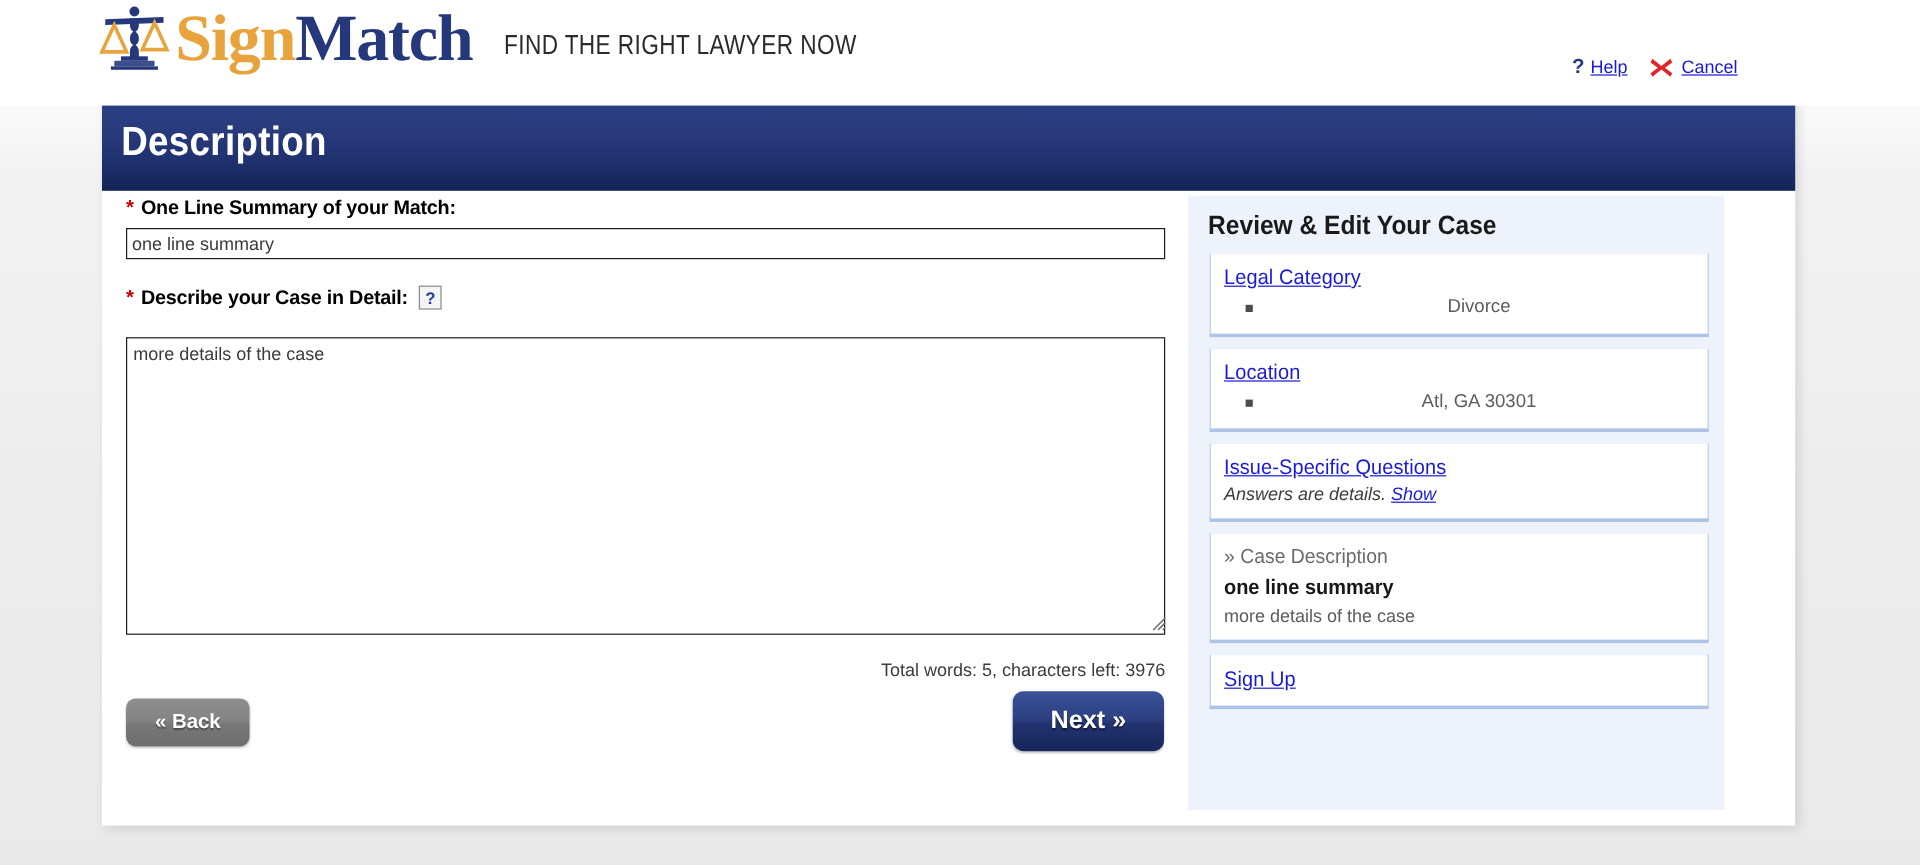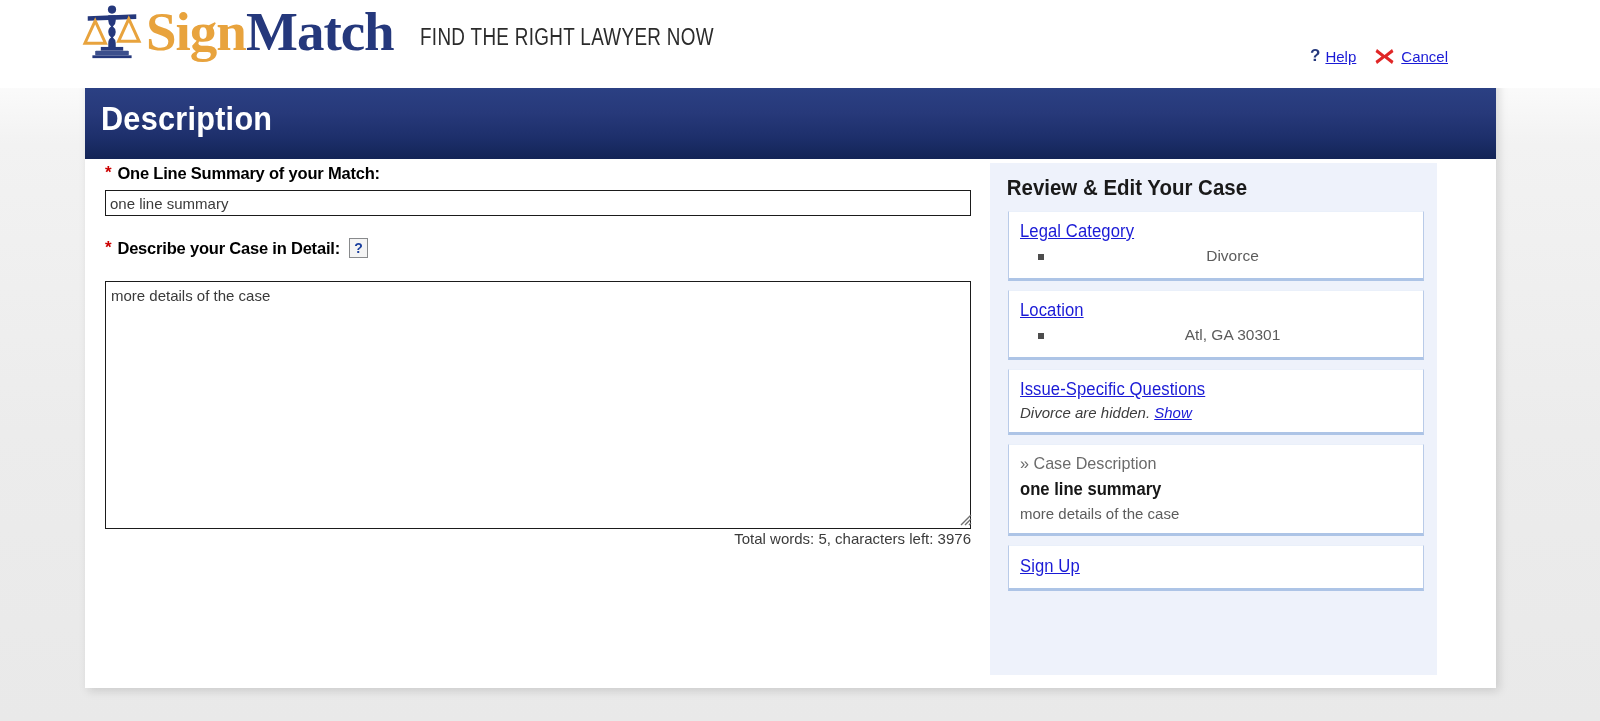--- a/index.html
+++ b/index.html
@@ -139,21 +139,21 @@
   #resize-grip {
     position: absolute; right: 3px; bottom: 3px;
     width: 14px; height: 14px;
     pointer-events: none;
   }
   #wordcount {
     width: 866px;
     text-align: right;
     font-size: 15px;
     color: #3b3b3b;
-    margin-top: 1px;
+    margin-top: 21px;
   }
 
   
   #buttons-row {
     position: relative; width: 866px; height: 70px; margin-top: 15px;
   }
   #back-btn {
     position: absolute; left: 0; top: 0;
     width: 103px; height: 40px;
     border: none; border-radius: 8px;
@@ -315,20 +315,24 @@
 
   <div id="detail-wrap">
     <textarea id="detail-textarea" style="">more details of the case</textarea>
     <svg id="resize-grip" viewBox="0 0 14 14">
       <path d="M13 3 L3 13 M13 7 L7 13 M13 11 L11 13" stroke="#6f6f6f" stroke-width="1.4"></path>
     </svg>
   </div>
 
   <div id="wordcount">Total words: 5, characters left: 3976</div>
 
+  <div id="buttons-row">
+    <button id="back-btn">« Back</button>
+    <button id="next-btn">Next »</button>
+  </div>
 </div>
 
 <div id="sidebar">
   <div id="sidebar-title">Review &amp; Edit Your Case</div>
 
   <div class="card">
     <a class="card-link" href="#">Legal Category</a>
     <ul>
       <li>Divorce</li>
     </ul>
@@ -337,21 +341,21 @@
   <div class="card">
     <a class="card-link" href="#">Location</a>
     <ul>
       <li>Atl, GA 30301</li>
     </ul>
   </div>
 
   <div class="card">
     <a class="card-link" href="#">Issue-Specific Questions</a>
     <div class="hidden-note">
-      <span>Divorce are hidden.</span>
+      <span>Answers are details.</span>
       <a href="#">Show</a>
     </div>
   </div>
 
   <div class="card">
     <div class="desc-head">» Case Description</div>
     <div class="desc-summary">one line summary</div>
     <div class="desc-detail">more details of the case</div>
   </div>
 

